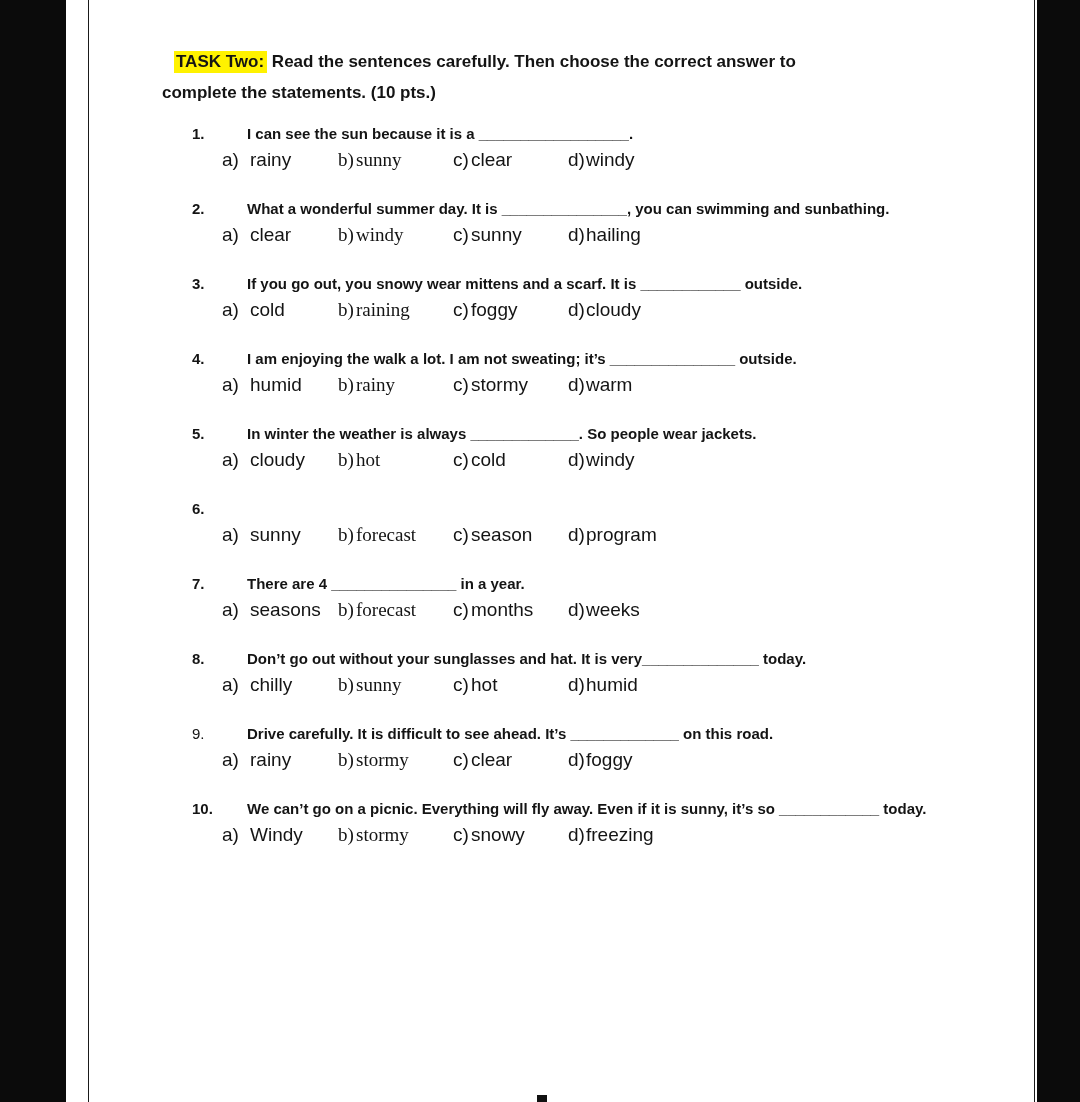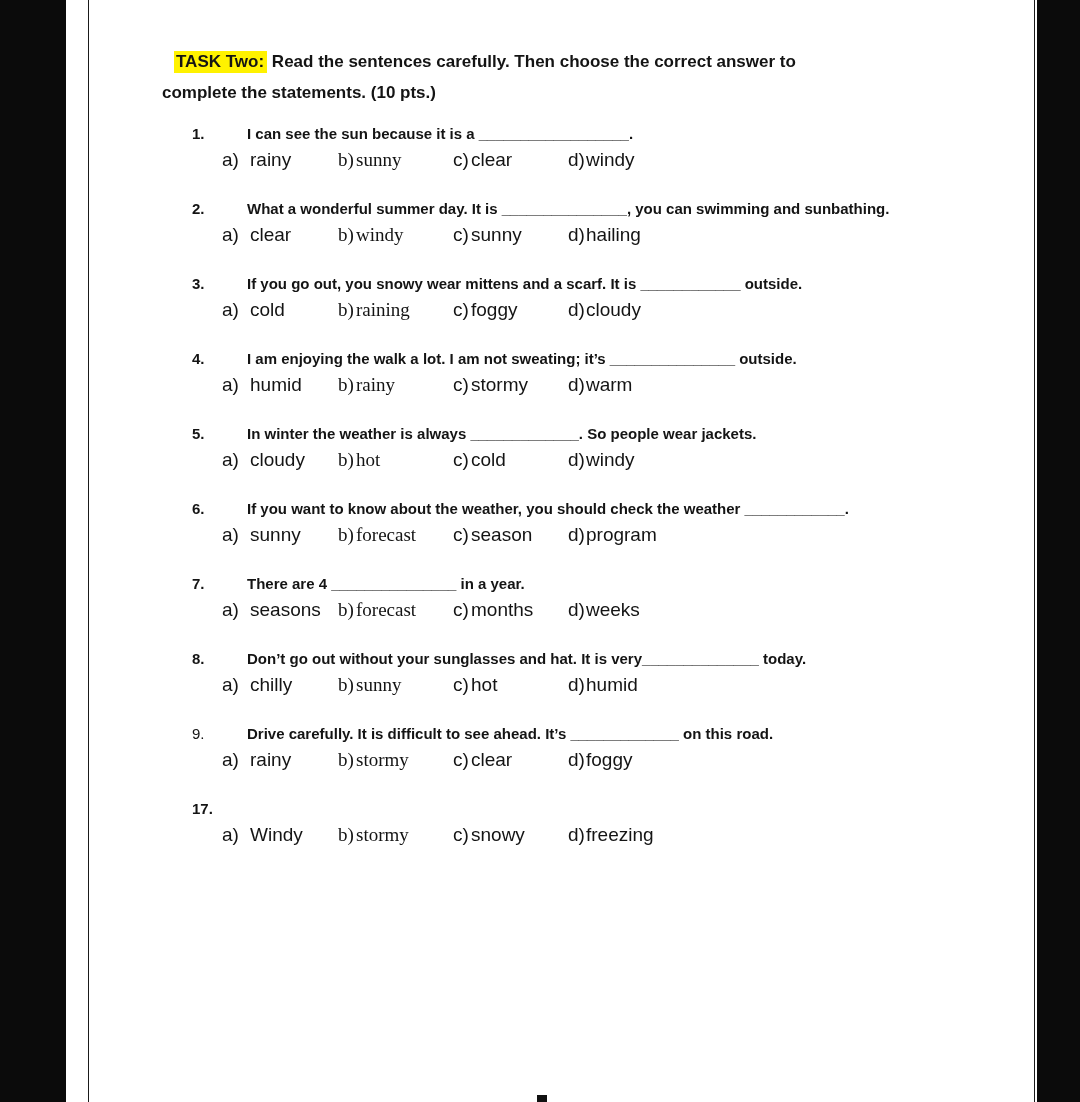--- a/index.html
+++ b/index.html
@@ -133,21 +133,20 @@
             <span class="opt col0"><span class="opt-letter">a)</span><span class="opt-text">cloudy</span></span>
             <span class="opt col1"><span class="opt-letter">b)</span><span class="opt-text">hot</span></span>
             <span class="opt col2"><span class="opt-letter">c)</span><span class="opt-text">cold</span></span>
             <span class="opt col3"><span class="opt-letter">d)</span><span class="opt-text">windy</span></span>
           </div>
   </div>
 
   <div class="question">
     <div class="q-line">
       <span class="q-num">6.</span>
-      <span class="q-text">If you want to know about the weather, you should check the weather ____________.</span>
     </div>
     <div class="opts">
             <span class="opt col0"><span class="opt-letter">a)</span><span class="opt-text">sunny</span></span>
             <span class="opt col1"><span class="opt-letter">b)</span><span class="opt-text">forecast</span></span>
             <span class="opt col2"><span class="opt-letter">c)</span><span class="opt-text">season</span></span>
             <span class="opt col3"><span class="opt-letter">d)</span><span class="opt-text">program</span></span>
           </div>
   </div>
 
   <div class="question">
@@ -184,21 +183,22 @@
     <div class="opts">
             <span class="opt col0"><span class="opt-letter">a)</span><span class="opt-text">rainy</span></span>
             <span class="opt col1"><span class="opt-letter">b)</span><span class="opt-text">stormy</span></span>
             <span class="opt col2"><span class="opt-letter">c)</span><span class="opt-text">clear</span></span>
             <span class="opt col3"><span class="opt-letter">d)</span><span class="opt-text">foggy</span></span>
           </div>
   </div>
 
   <div class="question">
     <div class="q-line">
-      <span class="q-num">17.</span>
+      <span class="q-num">10.</span>
+      <span class="q-text">We can’t go on a picnic. Everything will fly away. Even if it is sunny, it’s so ____________ today.</span>
     </div>
     <div class="opts">
             <span class="opt col0"><span class="opt-letter">a)</span><span class="opt-text">Windy</span></span>
             <span class="opt col1"><span class="opt-letter">b)</span><span class="opt-text">stormy</span></span>
             <span class="opt col2"><span class="opt-letter">c)</span><span class="opt-text">snowy</span></span>
             <span class="opt col3"><span class="opt-letter">d)</span><span class="opt-text">freezing</span></span>
           </div>
   </div>
 </div>
 

